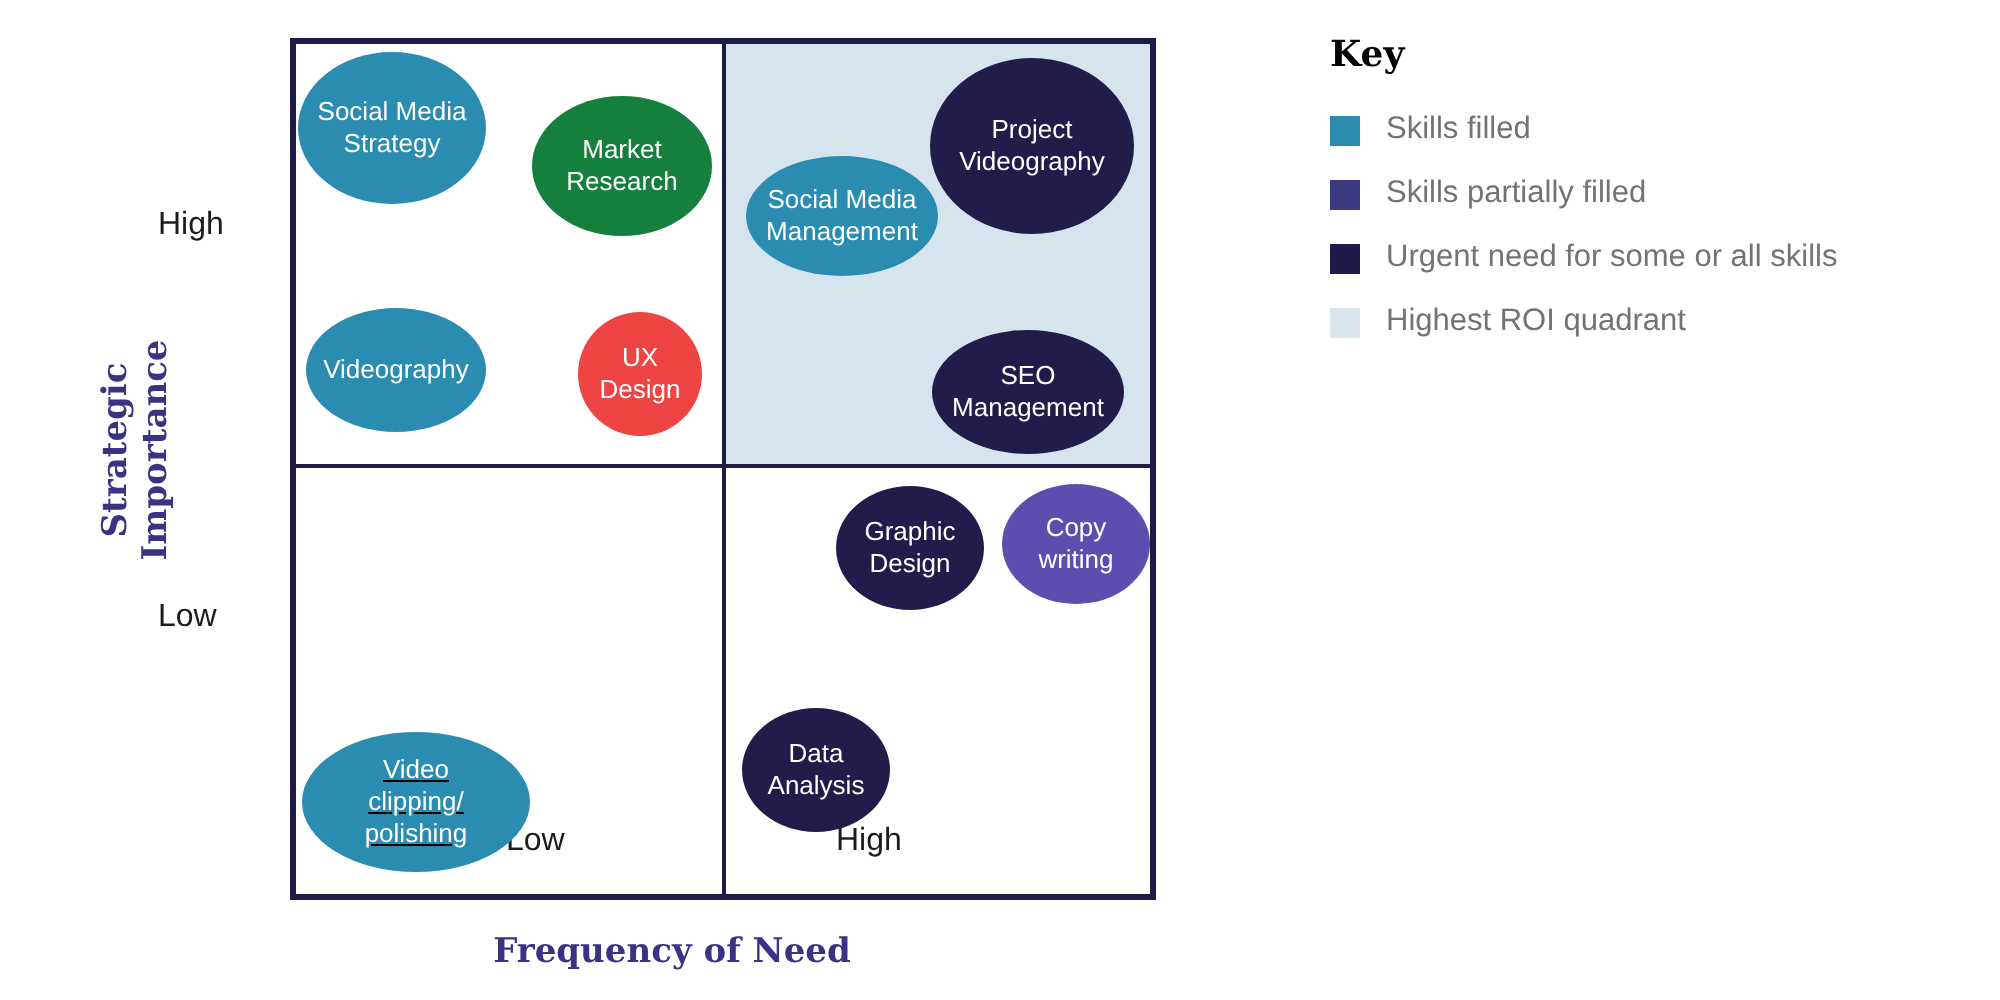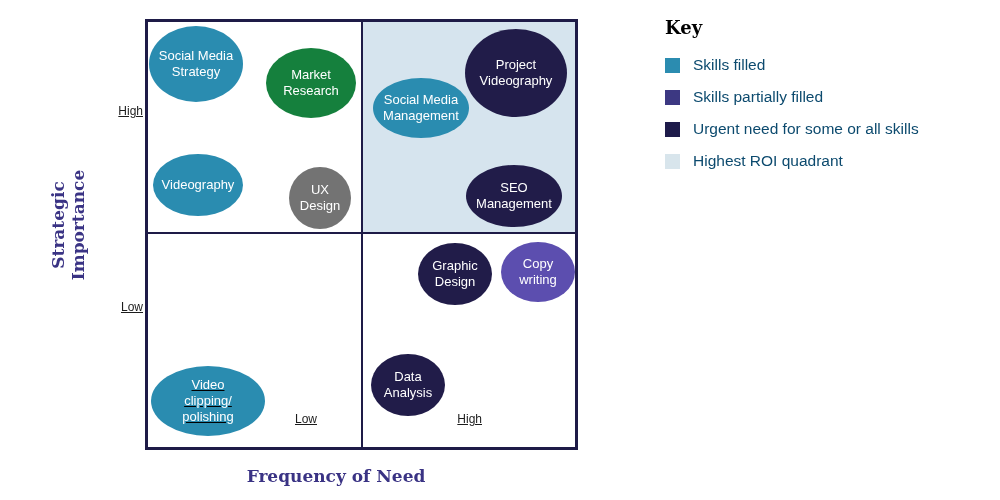--- a/index.html
+++ b/index.html
@@ -20,21 +20,21 @@
   .bubble-layer{position:absolute;left:0;top:0;width:1000px;height:500px;}
   .bubble{
     position:absolute;border-radius:50%;display:flex;align-items:center;justify-content:center;
     text-align:center;
   }
   .bubble span{
     color:#ffffff;font-size:13px;line-height:1.22;white-space:pre-line;
   }
   
   .tick{
-    position:absolute;width:64px;text-align:right;font-size:12px;color:#1c1c1c;text-decoration:underline;
+    position:absolute;width:64px;text-align:left;font-size:16px;color:#1c1c1c;
   }
   .tick-y-high{left:79px;top:104px;}
   .tick-y-low{left:79px;top:300px;}
   .tick-x-low{left:253px;top:412px;}
   .tick-x-high{left:418px;top:412px;}
   .axis-title{
     position:absolute;font-family:"DejaVu Serif",serif;font-weight:bold;
     color:#3A3384;font-size:17px;text-align:center;
   }
   .y-axis-title{
@@ -42,21 +42,21 @@
   }
   .x-axis-title{left:186px;top:466px;width:300px;}
   
   .legend{position:absolute;left:665px;top:16px;}
   .legend-title{
     font-family:"DejaVu Serif",serif;font-weight:bold;font-size:18px;color:#000000;
     line-height:24px;margin-bottom:9px;
   }
   .legend-row{display:flex;align-items:center;height:32px;}
   .swatch{width:15px;height:15px;flex:0 0 15px;margin-right:13px;}
-  .legend-label{font-size:15.5px;color:#0c4a6e;}
+  .legend-label{font-size:15.5px;color:#737373;}
 </style>
 </head>
 <body>
 
 <div class="canvas">
 
   <div class="axis-title y-axis-title">Strategic Importance</div>
 
   <div class="tick tick-y-high">High</div>
   <div class="tick tick-y-low">Low</div>
@@ -75,21 +75,21 @@
         <span>Social Media
 Strategy</span>
       </div>
       <div class="bubble" style="left: 266px; top: 48px; width: 90px; height: 70px; background-color: #15803d;">
         <span>Market
 Research</span>
       </div>
       <div class="bubble" style="left: 153px; top: 154px; width: 90px; height: 62px; background-color: rgb(42, 140, 176);">
         <span>Videography</span>
       </div>
-      <div class="bubble" style="left: 289px; top: 167px; width: 62px; height: 62px; background-color: #737373;">
+      <div class="bubble" style="left: 289px; top: 156px; width: 62px; height: 62px; background-color: #ef4444;">
         <span>UX
 Design</span>
       </div>
       <div class="bubble" style="left: 465px; top: 29px; width: 102px; height: 88px; background-color: rgb(33, 28, 73);">
         <span>Project
 Videography</span>
       </div>
       <div class="bubble" style="left: 373px; top: 78px; width: 96px; height: 60px; background-color: rgb(42, 140, 176);">
         <span>Social Media
 Management</span>

